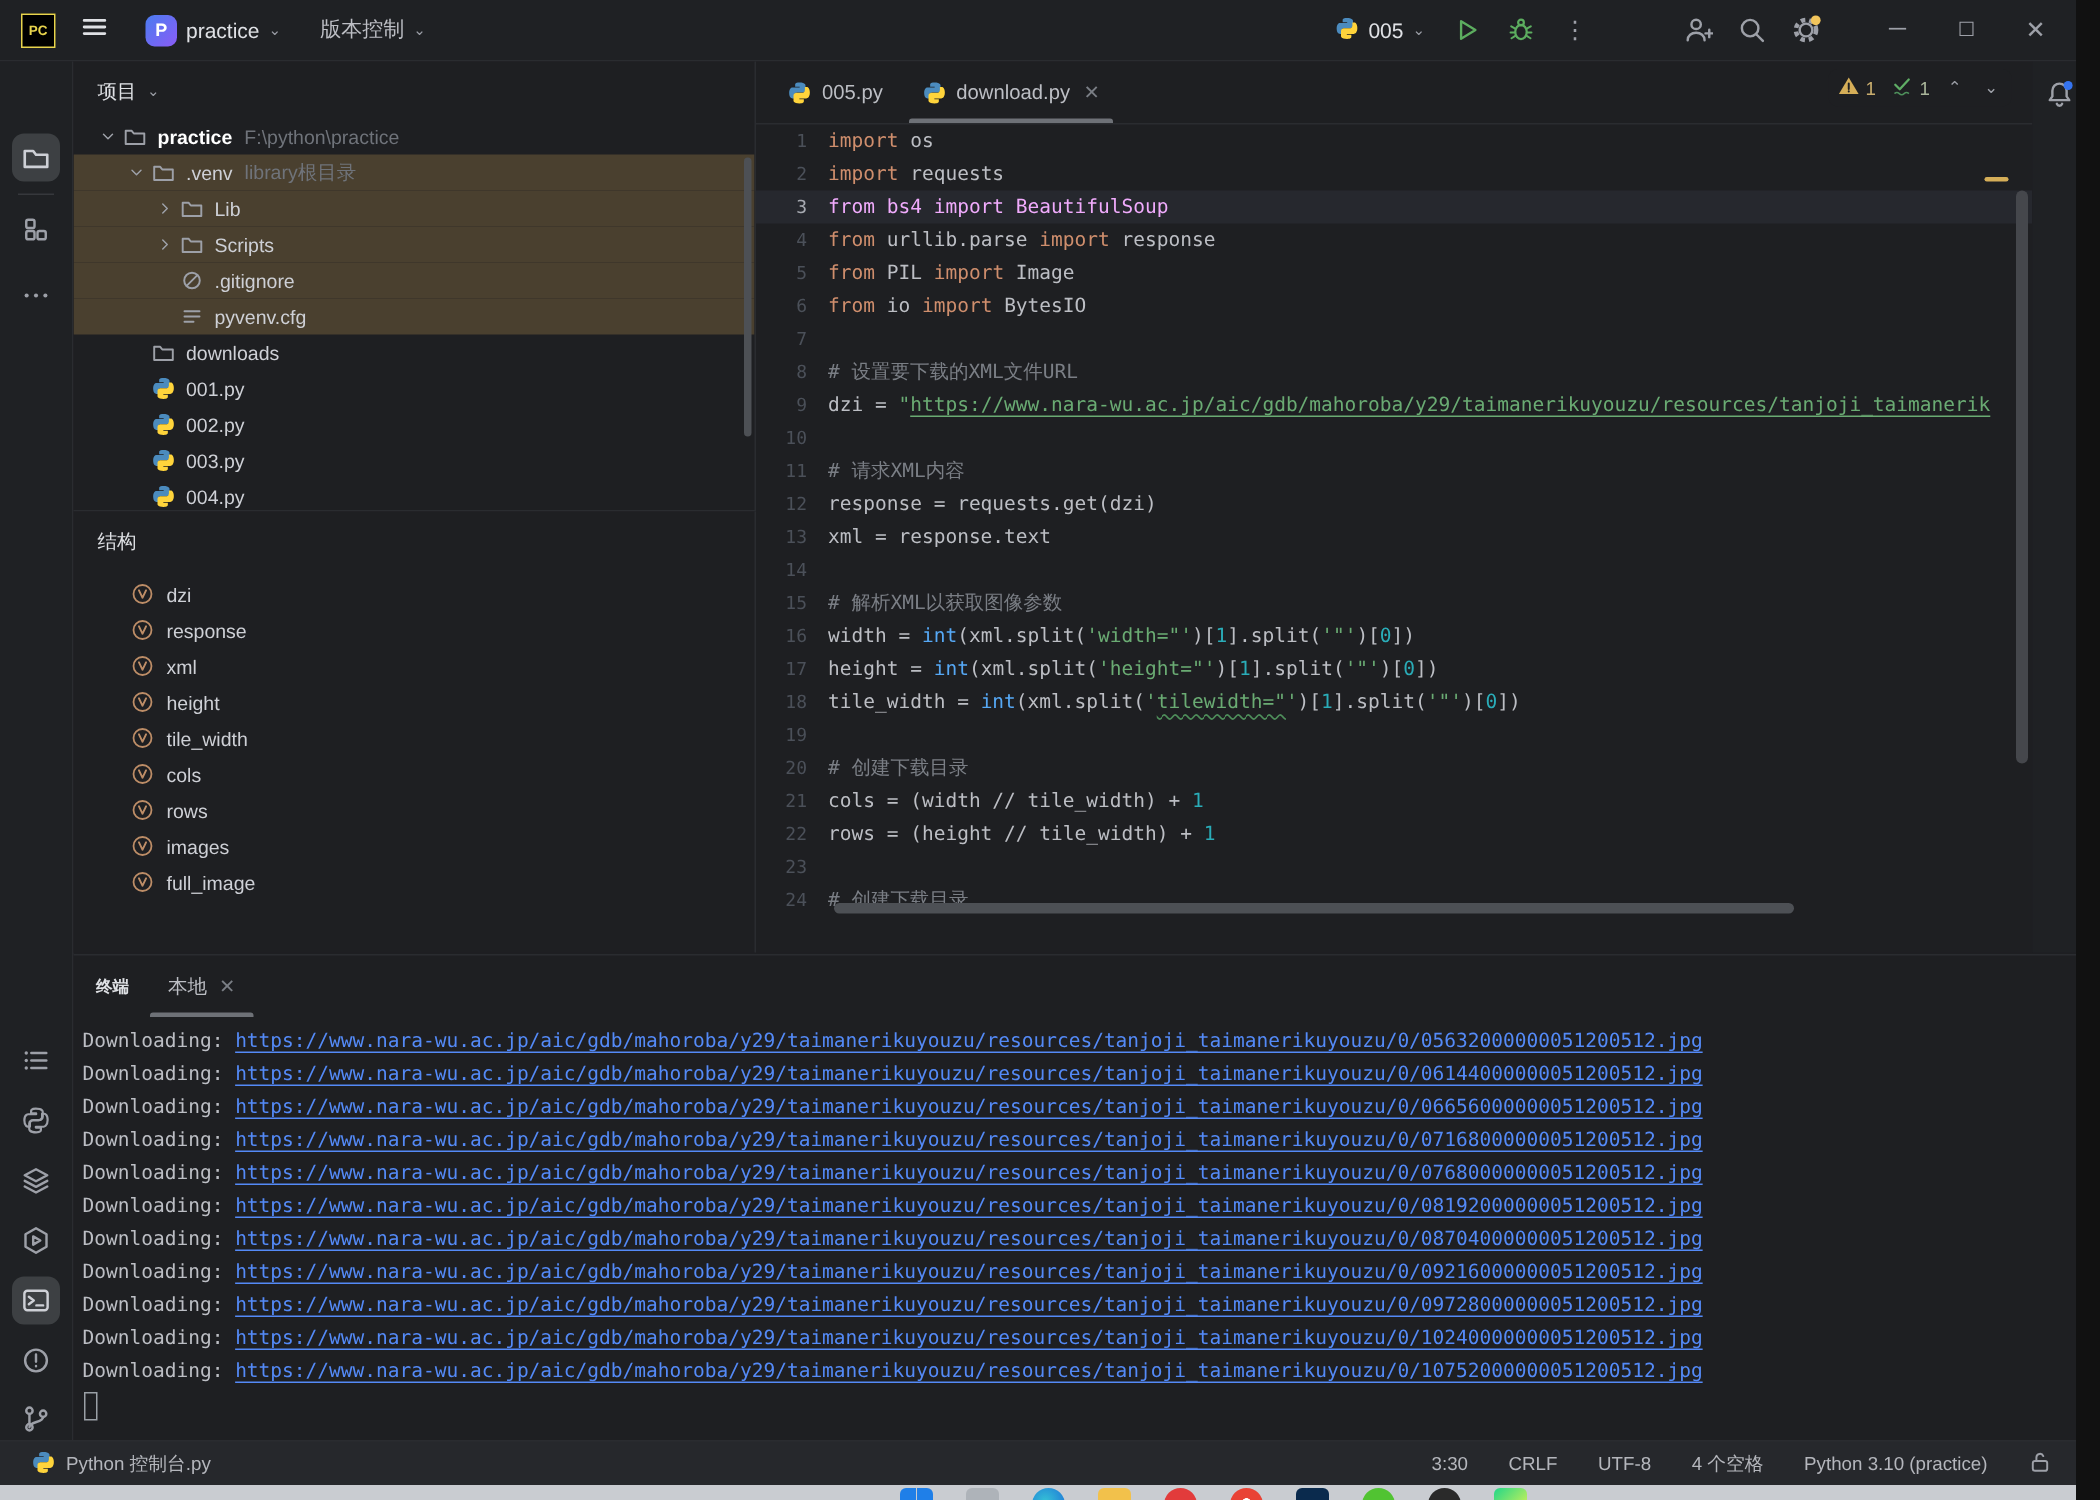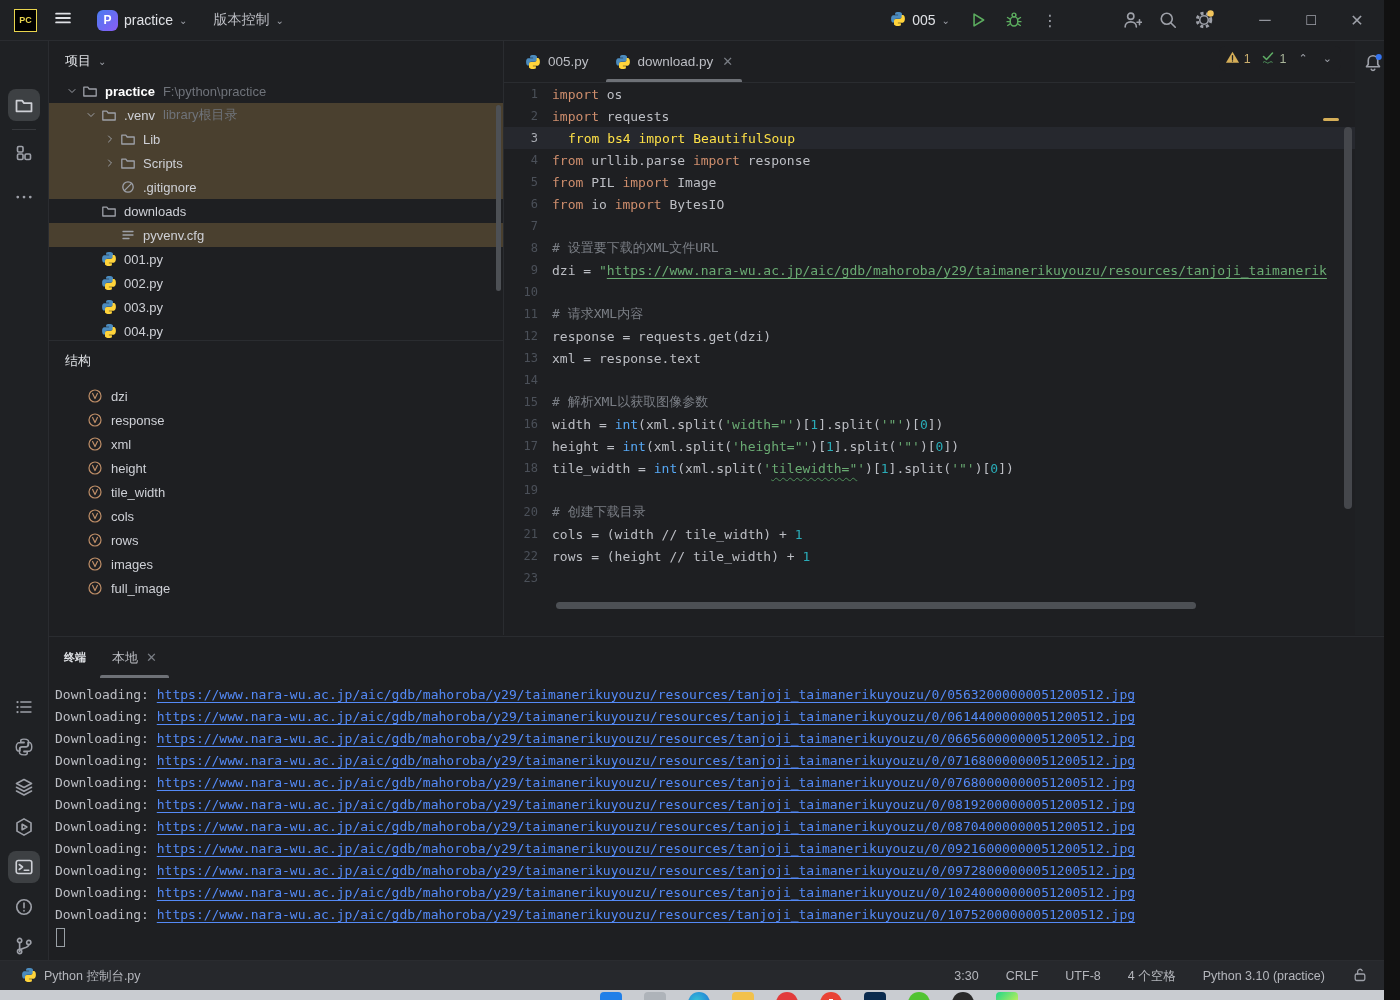--- a/index.html
+++ b/index.html
@@ -55,21 +55,21 @@
   .tab .close{color:#7a7e85;font-size:13px;margin-left:2px;}
   .tab.active .underline{position:absolute;left:4px;right:4px;bottom:0;height:3px;background:#6e7177;border-radius:2px 2px 0 0;}
   .tabmenu{position:absolute;right:14px;top:10px;color:#9da0a8;}
   .codearea{position:absolute;left:0;top:42px;right:0;bottom:0;overflow:hidden;}
   .cl{display:flex;height:22px;align-items:center;white-space:pre;}
   .cl.current{background:#26282e;}
   .ln{width:34px;padding-right:14px;text-align:right;flex:none;color:#4b5059;font-size:12px;}
   .cl.current .ln{color:#a7aab1;}
   .ct{font-size:13px;}
   .tk-k{color:#cf8e6d;} .tk-d{color:#bcbec4;} .tk-s{color:#6aab73;} .tk-c{color:#7a7e85;}
-  .tk-g{color:#fde047;margin-left:16px;} .tk-n{color:#2aacb8;} .tk-b{color:#56a8f5;}
+  .tk-g{color:#f0abfc;} .tk-n{color:#2aacb8;} .tk-b{color:#56a8f5;}
   .lnk{text-decoration:underline;text-underline-offset:3px;}
   .sqg{text-decoration:underline;text-decoration-style:wavy;text-decoration-color:#4e8f5b;text-decoration-thickness:1px;text-underline-offset:4px;}
   .inspect{position:absolute;top:5px;right:14px;display:flex;align-items:center;gap:9px;font-size:12.5px;background:#1e1f22;padding:3px 6px;border-radius:6px;}
   .insp-warn{color:#c9ad6e;display:flex;align-items:center;gap:4px;}
   .insp-ok{color:#a9b59a;display:flex;align-items:center;gap:4px;}
   .insp-chev{color:#9da0a8;font-size:11px;padding:0 3px;}
   .warn-tick{position:absolute;right:16px;top:77px;width:16px;height:3px;background:#d5ae58;border-radius:2px;}
   .vscroll{position:absolute;right:3px;top:86px;width:8px;height:382px;background:#45474c;border-radius:4px;}
   .hscroll{position:absolute;left:52px;top:561px;width:640px;height:7px;background:#4d5055;border-radius:4px;}
 
@@ -311,37 +311,37 @@
         <div class="tree-row selected" style="padding-left: 52px;">
           <span class="slot"></span>
           <span class="ticon">
             <svg width="16" height="16" viewBox="0 0 16 16" fill="none" xmlns="http://www.w3.org/2000/svg">
               <circle cx="8" cy="8" r="5.2" stroke="#9da0a8" stroke-width="1.3" stroke-linecap="round" stroke-linejoin="round"></circle>
               <path d="M4.4 11.6L11.6 4.4" stroke="#9da0a8" stroke-width="1.3" stroke-linecap="round" stroke-linejoin="round"></path>
             </svg>
           </span>
           <span class="tname">.gitignore</span>
         </div>
+        <div class="tree-row selected" style="padding-left: 52px;">
+          <span class="slot"></span>
+          <span class="ticon">
+            <svg width="16" height="16" viewBox="0 0 16 16" fill="none" xmlns="http://www.w3.org/2000/svg">
+              <path d="M3 4.5h10M3 8h10M3 11.5h6" stroke="#9da0a8" stroke-width="1.3" stroke-linecap="round" stroke-linejoin="round"></path>
+            </svg>
+          </span>
+          <span class="tname">pyvenv.cfg</span>
+        </div>
         <div class="tree-row" style="padding-left: 33px;">
           <span class="slot"></span>
           <span class="ticon">
             <svg width="16" height="16" viewBox="0 0 16 16" fill="none" xmlns="http://www.w3.org/2000/svg">
               <path d="M1.8 4.2h4l1.4 1.8h7v7H1.8z" stroke="#9da0a8" stroke-width="1.3" stroke-linecap="round" stroke-linejoin="round"></path>
             </svg>
           </span>
           <span class="tname">downloads</span>
-        </div>
-        <div class="tree-row selected" style="padding-left: 52px;">
-          <span class="slot"></span>
-          <span class="ticon">
-            <svg width="16" height="16" viewBox="0 0 16 16" fill="none" xmlns="http://www.w3.org/2000/svg">
-              <path d="M3 4.5h10M3 8h10M3 11.5h6" stroke="#9da0a8" stroke-width="1.3" stroke-linecap="round" stroke-linejoin="round"></path>
-            </svg>
-          </span>
-          <span class="tname">pyvenv.cfg</span>
         </div>
         <div class="tree-row" style="padding-left: 33px;">
           <span class="slot"></span>
           <span class="ticon">
             <svg width="16" height="16" viewBox="0 0 16 16" fill="none" xmlns="http://www.w3.org/2000/svg">
               <path d="M7.9 1C5 1 5.1 2.3 5.1 2.3v1.5h3v.5H3.5S1.1 4.1 1.1 7.9s2.1 3.7 2.1 3.7h1.2V9.8s-.1-2.1 2.1-2.1H10s2-.05 2-1.9V2.9S12.2 1 7.9 1z" fill="#4b8bbe"></path>
               <path d="M8.1 15c2.9 0 2.8-1.3 2.8-1.3v-1.5h-3v-.5h4.6s2.4-.2 2.4-4-2.1-3.7-2.1-3.7h-1.2v1.8s.1 2.1-2.1 2.1H6s-2 .05-2 1.9v3.2S3.8 15 8.1 15z" fill="#ffd43b"></path>
             </svg>
           </span>
           <span class="tname">001.py</span>
@@ -510,20 +510,21 @@
         <div class="cl"><span class="ln mono">14</span><span class="ct"></span></div>
         <div class="cl"><span class="ln mono">15</span><span class="ct"><span class="tk-c"># 解析XML以获取图像参数</span></span></div>
         <div class="cl"><span class="ln mono">16</span><span class="ct"><span class="tk-d">width = </span><span class="tk-b">int</span><span class="tk-d">(xml.split(</span><span class="tk-s">'width="'</span><span class="tk-d">)[</span><span class="tk-n">1</span><span class="tk-d">].split(</span><span class="tk-s">'"'</span><span class="tk-d">)[</span><span class="tk-n">0</span><span class="tk-d">])</span></span></div>
         <div class="cl"><span class="ln mono">17</span><span class="ct"><span class="tk-d">height = </span><span class="tk-b">int</span><span class="tk-d">(xml.split(</span><span class="tk-s">'height="'</span><span class="tk-d">)[</span><span class="tk-n">1</span><span class="tk-d">].split(</span><span class="tk-s">'"'</span><span class="tk-d">)[</span><span class="tk-n">0</span><span class="tk-d">])</span></span></div>
         <div class="cl"><span class="ln mono">18</span><span class="ct"><span class="tk-d">tile_width = </span><span class="tk-b">int</span><span class="tk-d">(xml.split(</span><span class="tk-s">'</span><span class="tk-s sqg">tilewidth="</span><span class="tk-s">'</span><span class="tk-d">)[</span><span class="tk-n">1</span><span class="tk-d">].split(</span><span class="tk-s">'"'</span><span class="tk-d">)[</span><span class="tk-n">0</span><span class="tk-d">])</span></span></div>
         <div class="cl"><span class="ln mono">19</span><span class="ct"></span></div>
         <div class="cl"><span class="ln mono">20</span><span class="ct"><span class="tk-c"># 创建下载目录</span></span></div>
         <div class="cl"><span class="ln mono">21</span><span class="ct"><span class="tk-d">cols = (width // tile_width) + </span><span class="tk-n">1</span></span></div>
         <div class="cl"><span class="ln mono">22</span><span class="ct"><span class="tk-d">rows = (height // tile_width) + </span><span class="tk-n">1</span></span></div>
         <div class="cl"><span class="ln mono">23</span><span class="ct"></span></div>
+        <div class="cl"><span class="ln mono">24</span><span class="ct"><span class="tk-c"># 创建下载目录</span></span></div>
       </div>
     <div class="inspect">
       <span class="insp-warn">
           <span id="ic-warn"><svg width="15" height="15" viewBox="0 0 16 16" fill="none" xmlns="http://www.w3.org/2000/svg">
               <path d="M8 1.8L15 13.5H1z" fill="#d5ae58"></path>
               <path d="M8 6v4M8 11.6v.2" stroke="#1e1f22" stroke-width="1.4" stroke-linecap="round"></path>
             </svg></span>
           <span>1</span>
         </span>
       <span class="insp-ok">

